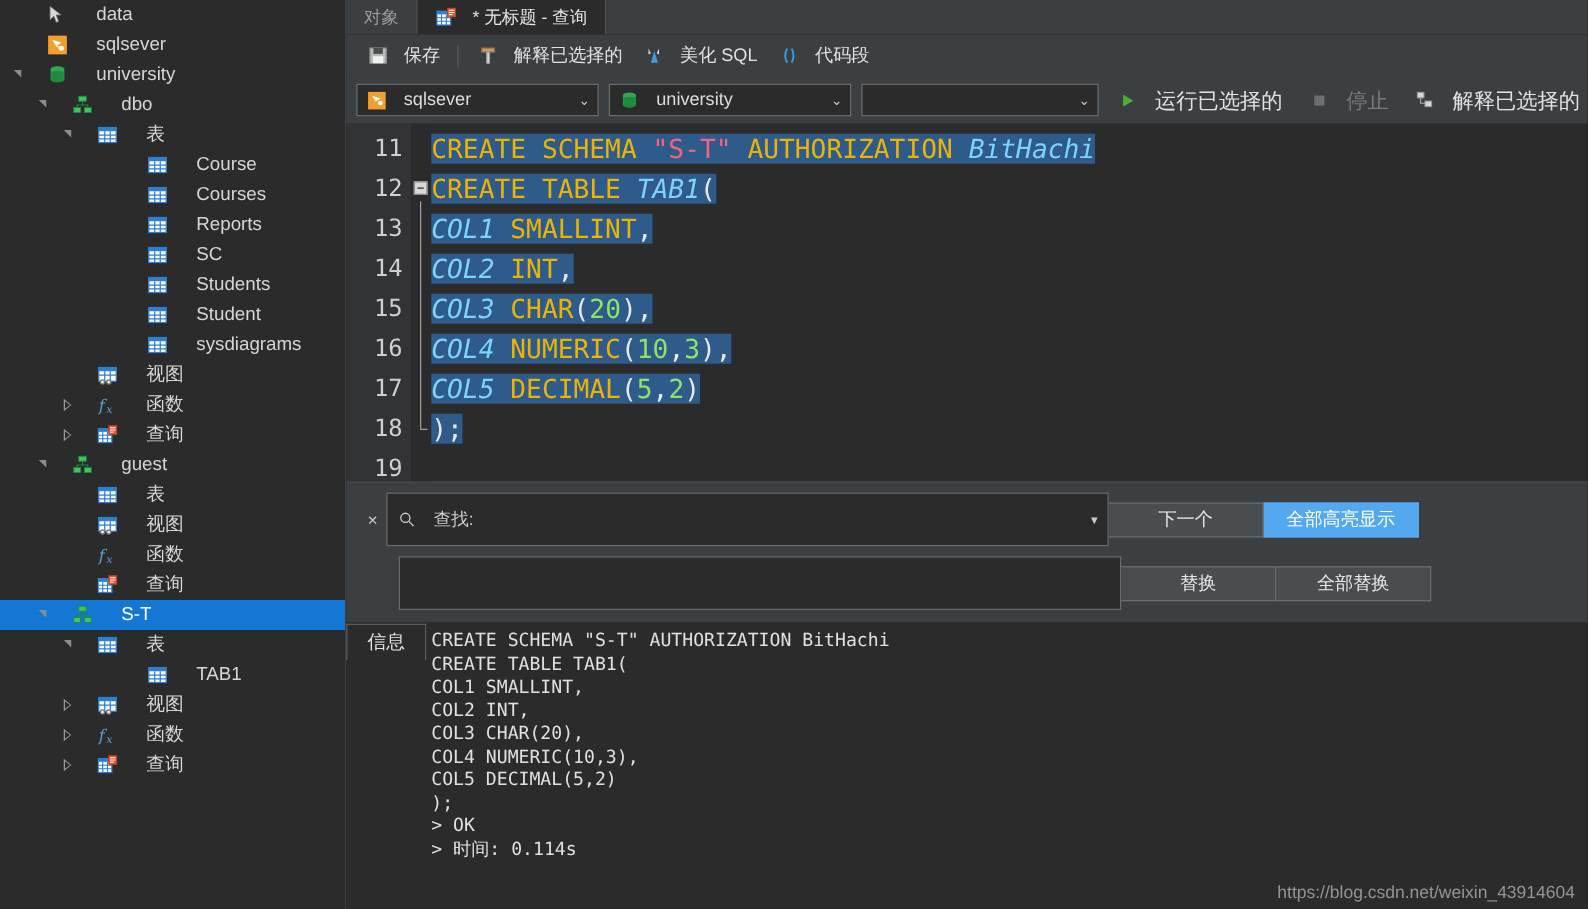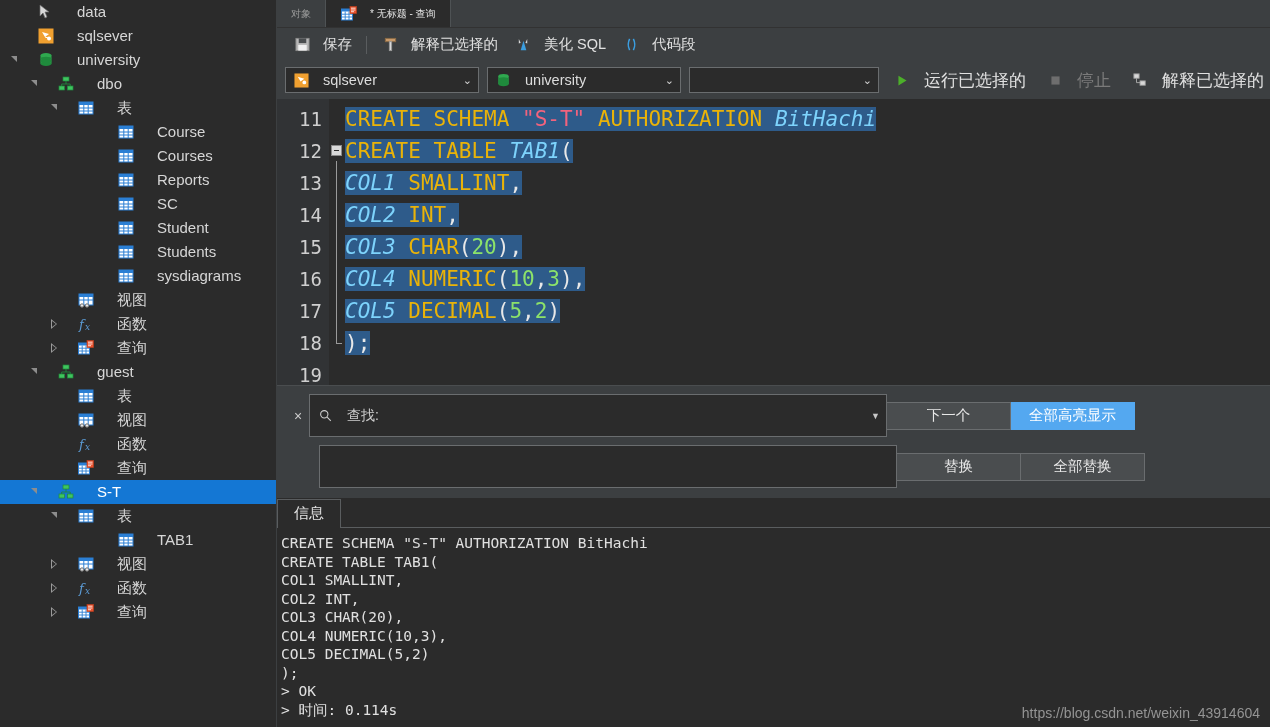--- a/index.html
+++ b/index.html
@@ -80,21 +80,21 @@
   #main { flex: 1; height: 727px; background: #2b2b2b; display: flex; flex-direction: column; position: relative; }
 
   
   #tabstrip {
     height: 28px; background: #3c3f41;
     display: flex; align-items: stretch;
     border-bottom: 1px solid #323232;
   }
   .tab {
     display: flex; align-items: center; gap: 5px;
-    padding: 0 14px; font-size: 10px;
+    padding: 0 14px; font-size: 14px;
     color: #9b9b9b; background: #3c3f41;
     border-right: 1px solid #4e5254;
     white-space: nowrap;
   }
   .tab.active { background: #2b2b2b; color: #e6e6e6; }
   .tab.filler { flex: 1; border-right: none; background: #3c3f41; }
 
   
   #toolbar1 {
     height: 33px; background: #3c3f41;
@@ -201,21 +201,21 @@
     height: 28px; min-width: 124px;
     background: #4a4d4f; border: 1px solid #6a6d6f;
     border-left: none;
     display: flex; align-items: center; justify-content: center;
     color: #e8e8e8; font-size: 14.5px;
   }
   .find-btn.accent { background: #54a8f0; color: #ffffff; border-color: #54a8f0; }
   .find-caret { margin-left: auto; font-size: 9px; color: #c8c8c8; }
 
   
-  #msgpanel { flex: 1; background: #2b2b2b; display: flex; flex-direction: column; position: relative; }
+  #msgpanel { flex: 1; background: #2b2b2b; display: flex; position: relative; }
   #msgtabs { height: 30px; display: flex; align-items: flex-end; }
   .msgtab {
     padding: 4px 16px 5px 16px; font-size: 15px; color: #e3e3e3;
     border: 1px solid #5a5d5f; border-bottom: none;
     background: #2b2b2b;
   }
   .msgtab-filler { flex: 1; border-bottom: 1px solid #5a5d5f; height: 100%; }
   #msgbody {
     flex: 1; padding: 6px 0 0 4px;
     font-family: "DejaVu Sans Mono", monospace;
@@ -344,32 +344,32 @@
       </div>
       <div class="tree-row" style="padding-left: 86px;">
         <span class="twisty"></span>
         <span class="ic">
           <svg width="16" height="16" viewBox="0 0 16 16">
             <rect x="1" y="2" width="14" height="12" fill="#ffffff" stroke="#2b7fd4" stroke-width="1"></rect>
             <rect x="1" y="2" width="14" height="3" fill="#2b7fd4"></rect>
             <path d="M5.8 5 L5.8 14 M10.2 5 L10.2 14 M1 8 L15 8 M1 11 L15 11" stroke="#2b7fd4" stroke-width="1"></path>
           </svg>
         </span>
+        <span class="tree-label">Students</span>
+      </div>
+      <div class="tree-row" style="padding-left: 86px;">
+        <span class="twisty"></span>
+        <span class="ic">
+          <svg width="16" height="16" viewBox="0 0 16 16">
+            <rect x="1" y="2" width="14" height="12" fill="#ffffff" stroke="#2b7fd4" stroke-width="1"></rect>
+            <rect x="1" y="2" width="14" height="3" fill="#2b7fd4"></rect>
+            <path d="M5.8 5 L5.8 14 M10.2 5 L10.2 14 M1 8 L15 8 M1 11 L15 11" stroke="#2b7fd4" stroke-width="1"></path>
+          </svg>
+        </span>
         <span class="tree-label">Student</span>
-      </div>
-      <div class="tree-row" style="padding-left: 86px;">
-        <span class="twisty"></span>
-        <span class="ic">
-          <svg width="16" height="16" viewBox="0 0 16 16">
-            <rect x="1" y="2" width="14" height="12" fill="#ffffff" stroke="#2b7fd4" stroke-width="1"></rect>
-            <rect x="1" y="2" width="14" height="3" fill="#2b7fd4"></rect>
-            <path d="M5.8 5 L5.8 14 M10.2 5 L10.2 14 M1 8 L15 8 M1 11 L15 11" stroke="#2b7fd4" stroke-width="1"></path>
-          </svg>
-        </span>
-        <span class="tree-label">Students</span>
       </div>
       <div class="tree-row" style="padding-left: 86px;">
         <span class="twisty"></span>
         <span class="ic">
           <svg width="16" height="16" viewBox="0 0 16 16">
             <rect x="1" y="2" width="14" height="12" fill="#ffffff" stroke="#2b7fd4" stroke-width="1"></rect>
             <rect x="1" y="2" width="14" height="3" fill="#2b7fd4"></rect>
             <path d="M5.8 5 L5.8 14 M10.2 5 L10.2 14 M1 8 L15 8 M1 11 L15 11" stroke="#2b7fd4" stroke-width="1"></path>
           </svg>
         </span>

